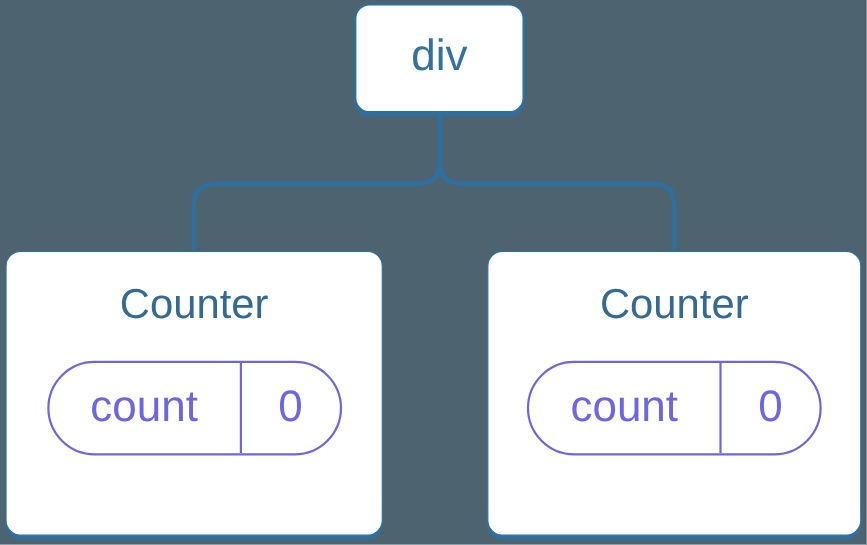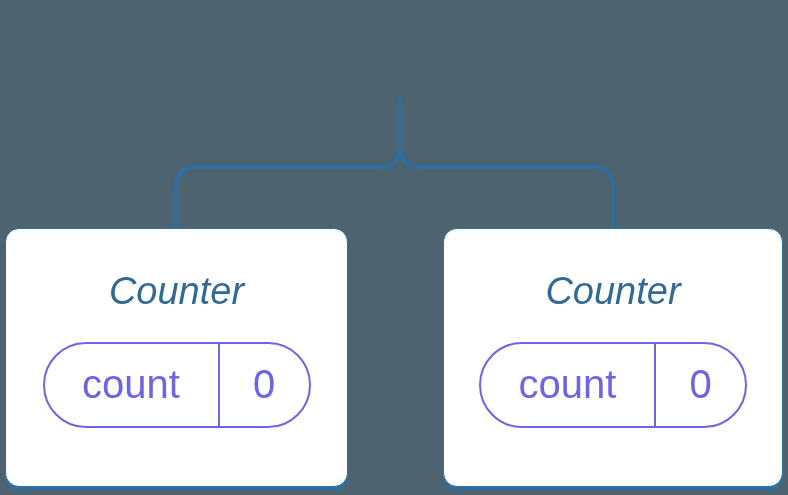--- a/index.html
+++ b/index.html
@@ -59,26 +59,25 @@
     border: 1.5px solid var(--stroke);
     border-radius: 14px;
     box-shadow: 0 3.5px 0 0 var(--stroke);
     display: flex;
     flex-direction: column;
     align-items: center;
   }
   .card.left  { left: 5px;   width: 343px; }
   .card.right { left: 443px; width: 340px; }
   .card-title {
-    margin-top: 40px;
+    margin-top: 26px;
     color: var(--component-title);
     font-size: 38px;
     font-weight: 500;
     line-height: 1.2;
-    font-style: italic;
   }
   .state-pill {
     margin-top: 27px;
     width: 268px;
     height: 86px;
     border: 2px solid var(--state-accent);
     border-radius: 49px;
     display: flex;
     align-items: stretch;
     color: var(--state-accent);
@@ -102,20 +101,23 @@
 </head>
 <body>
 
 <div class="stage">
 
   <svg class="connector" viewBox="0 0 788 495" xmlns="http://www.w3.org/2000/svg">
     <path d="M 400 100 L 400 147 Q 400 167 380 167 L 196 167 Q 176 167 176 187 L 176 232"></path>
     <path d="M 400 100 L 400 147 Q 400 167 420 167 L 593 167 Q 613 167 613 187 L 613 232"></path>
   </svg>
 
+  <div class="root-node">
+    <span class="root-label">div</span>
+  </div>
 
   <div class="card left">
     <div class="card-title">Counter</div>
     <div class="state-pill">
       <div class="pill-key">count</div>
       <div class="pill-value">0</div>
     </div>
   </div>
 
   <div class="card right">

